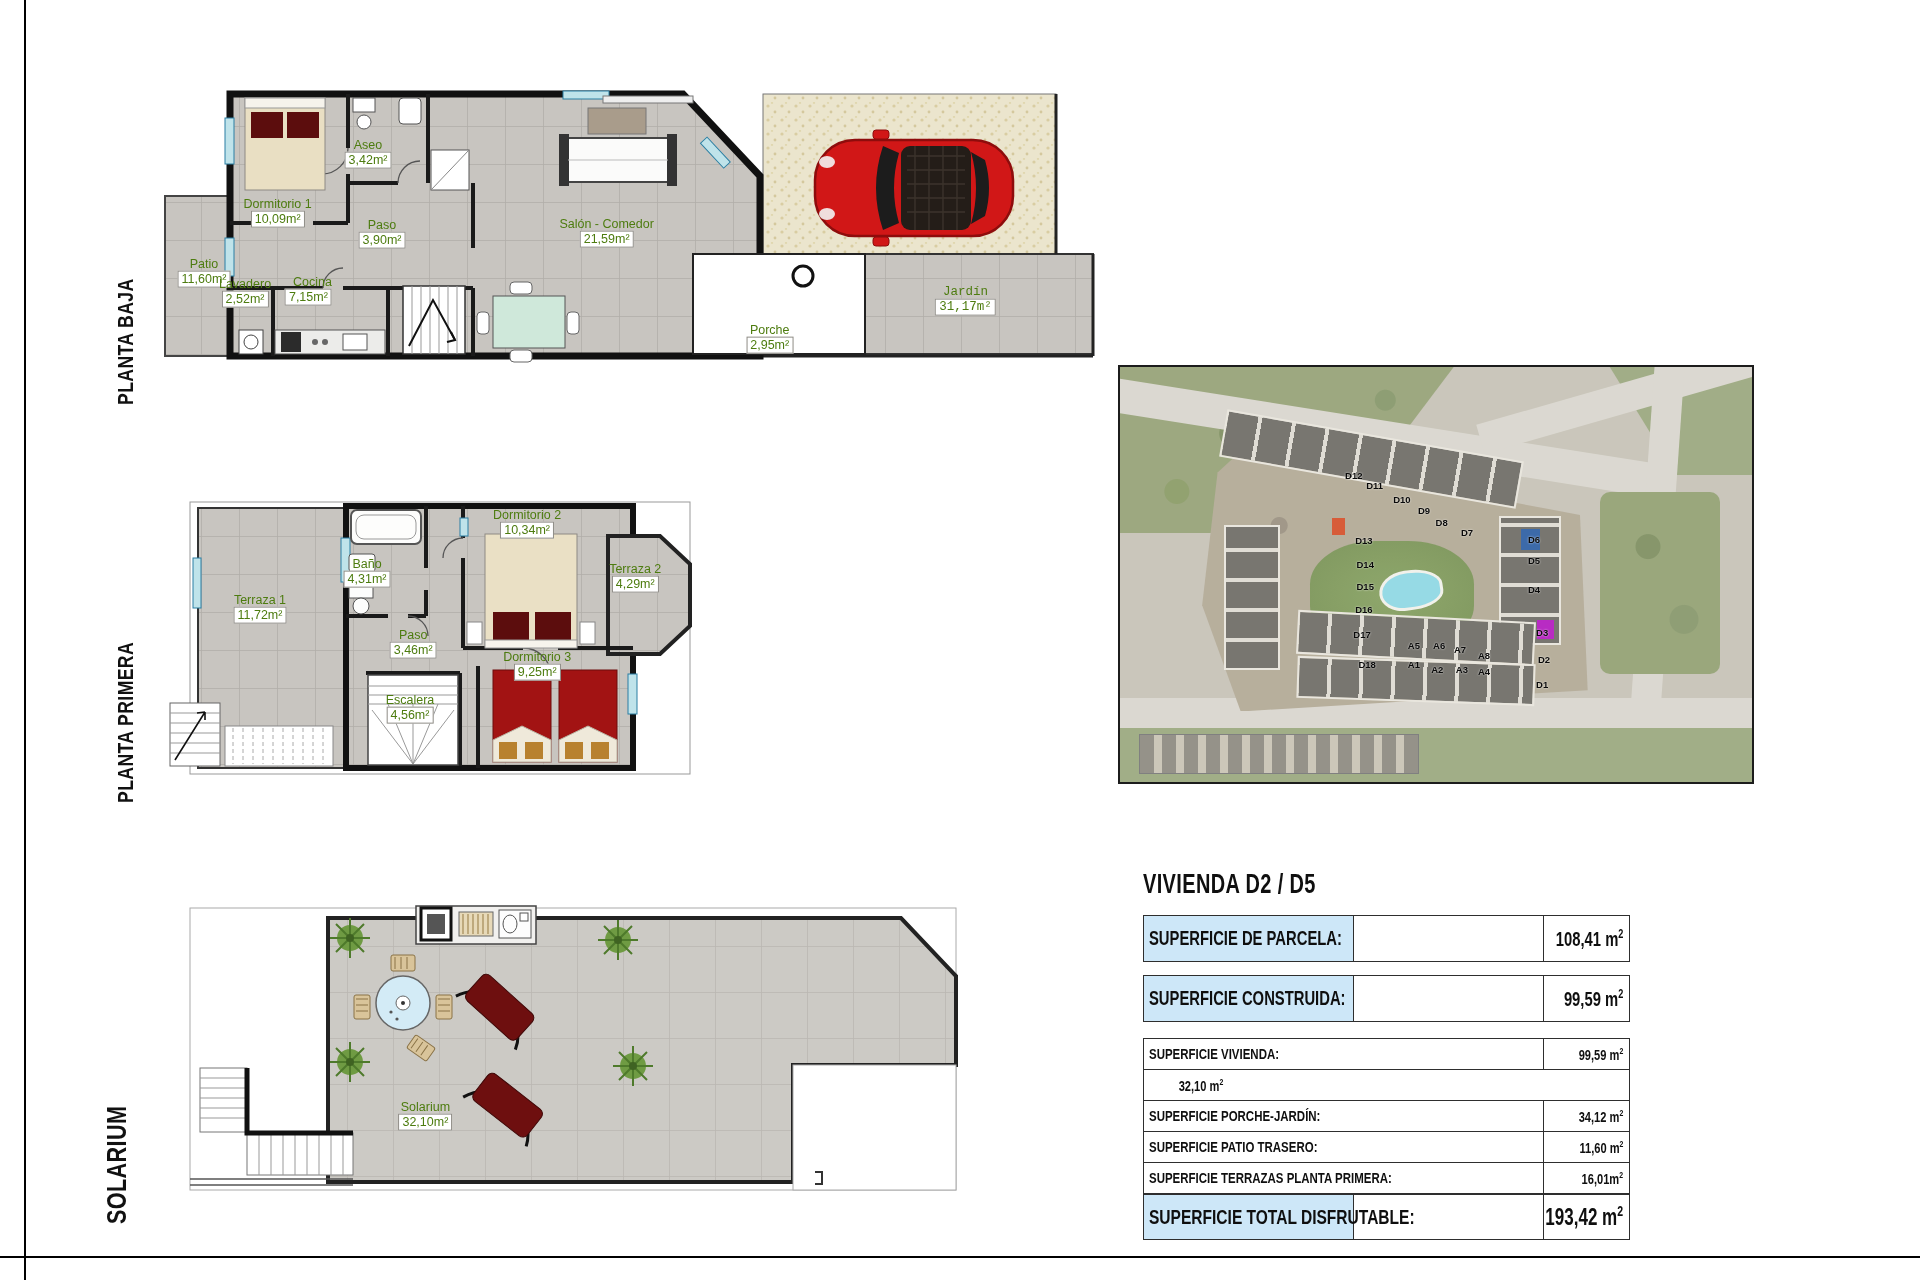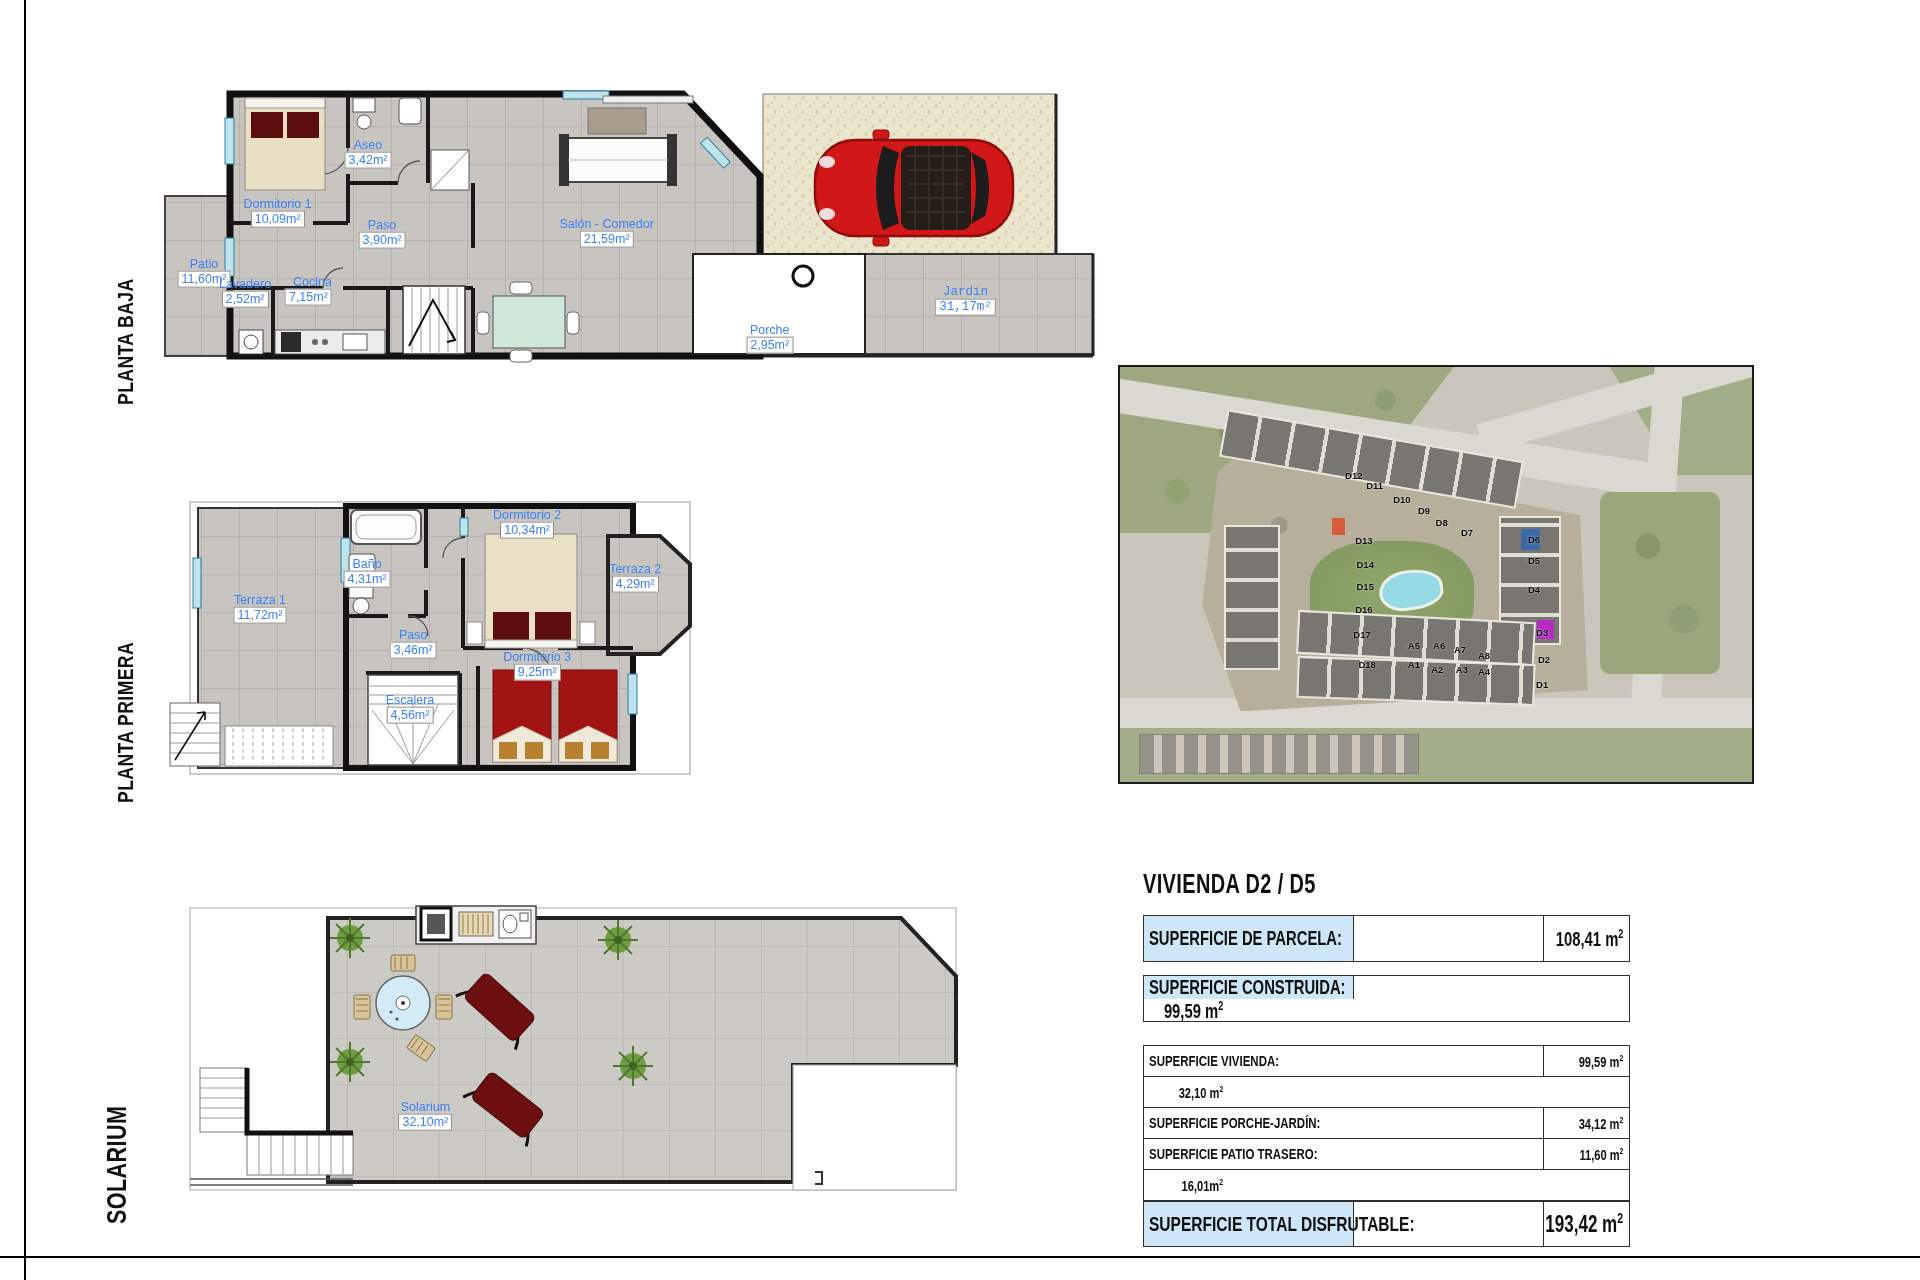--- a/index.html
+++ b/index.html
@@ -12,21 +12,21 @@
   
   .vlabel { position:absolute; transform-origin:0 100%; transform:rotate(-90deg) scaleX(0.8);
             font-weight:bold; font-size:22px; color:#111; white-space:nowrap; letter-spacing:0.5px; }
   .vlabel.big { font-size:27px; }
 
   
   .plan { position:absolute; }
   .plan svg { position:absolute; left:0; top:0; }
   .overlay { position:absolute; left:0; top:0; right:0; bottom:0; }
   .rlabel { position:absolute; transform:translate(-50%,-50%); text-align:center;
-            font-size:12.5px; color:#3b82f6; line-height:1.15; z-index:5; white-space:nowrap; }
+            font-size:12.5px; color:#4d7c0f; line-height:1.15; z-index:5; white-space:nowrap; }
   .rlabel .nm { display:block; }
   .rlabel .ar { display:inline-block; background:#fff; border:1px solid #8f8c86; padding:0 3px; }
 
   
   .aerial { position:absolute; left:1118px; top:365px; width:632px; height:415px;
             border:2px solid #1c1c1c; overflow:hidden; background:#c6c2b6; }
   .aerial > div { position:absolute; }
   .f1 { left:0; top:0; width:60%; height:40%; background:#96a277;
         background-image:radial-gradient(circle at 30% 40%, #7e8f60 0 14px, rgba(0,0,0,0) 15px),
           radial-gradient(circle at 70% 20%, #86976a 0 10px, rgba(0,0,0,0) 11px),
@@ -69,21 +69,21 @@
           color:#0a0a0a; text-shadow:0 0 2px rgba(255,255,255,0.85); z-index:6; }
 
   
   .summary { position:absolute; left:1143px; top:868px; width:487px; color:#0f0f0f; }
   .cond { display:inline-block; transform:scaleX(0.74); transform-origin:left center; white-space:nowrap; }
   .cond.r { transform-origin:right center; }
   .s-title { font-size:27px; font-weight:bold; line-height:33px; margin:0 0 14px 0; letter-spacing:0.5px; }
   .srow { display:flex; border:1.6px solid #2e2e2e; background:#fff; box-sizing:border-box; align-items:stretch; }
   .srow .cell { display:flex; align-items:center; box-sizing:border-box; }
   .srow.big { height:47px; margin-bottom:13px; }
-  .srow.big2 { margin-bottom:23px;flex-direction:column; }
+  .srow.big2 { margin-bottom:16px; }
   .cell.lbl { width:210px; background:var(--highlight-blue,#cde7f8); border-right:1.6px solid #2e2e2e;
               padding-left:5px; font-size:20px; font-weight:bold; }
   .cell.mid { flex:1; border-right:1.6px solid #2e2e2e; }
   .cell.val { width:85px; justify-content:flex-end; padding-right:6px; font-size:20px; font-weight:bold; }
   .detail { border:1.5px solid #2e2e2e; border-bottom:none; }
   .detail .srow { border:none; border-bottom:1.5px solid #2e2e2e; height:31px; }
   .detail .cell.lbl2 { width:400px; background:#fff; border-right:1.5px solid #2e2e2e;
                        padding-left:5px; font-size:15.5px; font-weight:600; }
   .detail .cell.val { font-size:15px; font-weight:bold; }
   .srow.total { height:46px; margin-top:0; }
@@ -581,20 +581,23 @@
         <div class="srow">
           <div class="cell lbl2">
             <span class="cond">SUPERFICIE PATIO TRASERO:</span>
           </div>
           <div class="cell val">
             <span class="cond r"><span>11,60 m</span><sup>2</sup></span>
           </div>
         </div>
 
         <div class="srow">
+          <div class="cell lbl2">
+            <span class="cond">SUPERFICIE TERRAZAS PLANTA PRIMERA:</span>
+          </div>
           <div class="cell val">
             <span class="cond r"><span>16,01m</span><sup>2</sup></span>
           </div>
         </div>
       </div>
 
     <div class="srow total">
       <div class="cell lbl">
         <span class="cond">SUPERFICIE TOTAL DISFRUTABLE:</span>
       </div>

